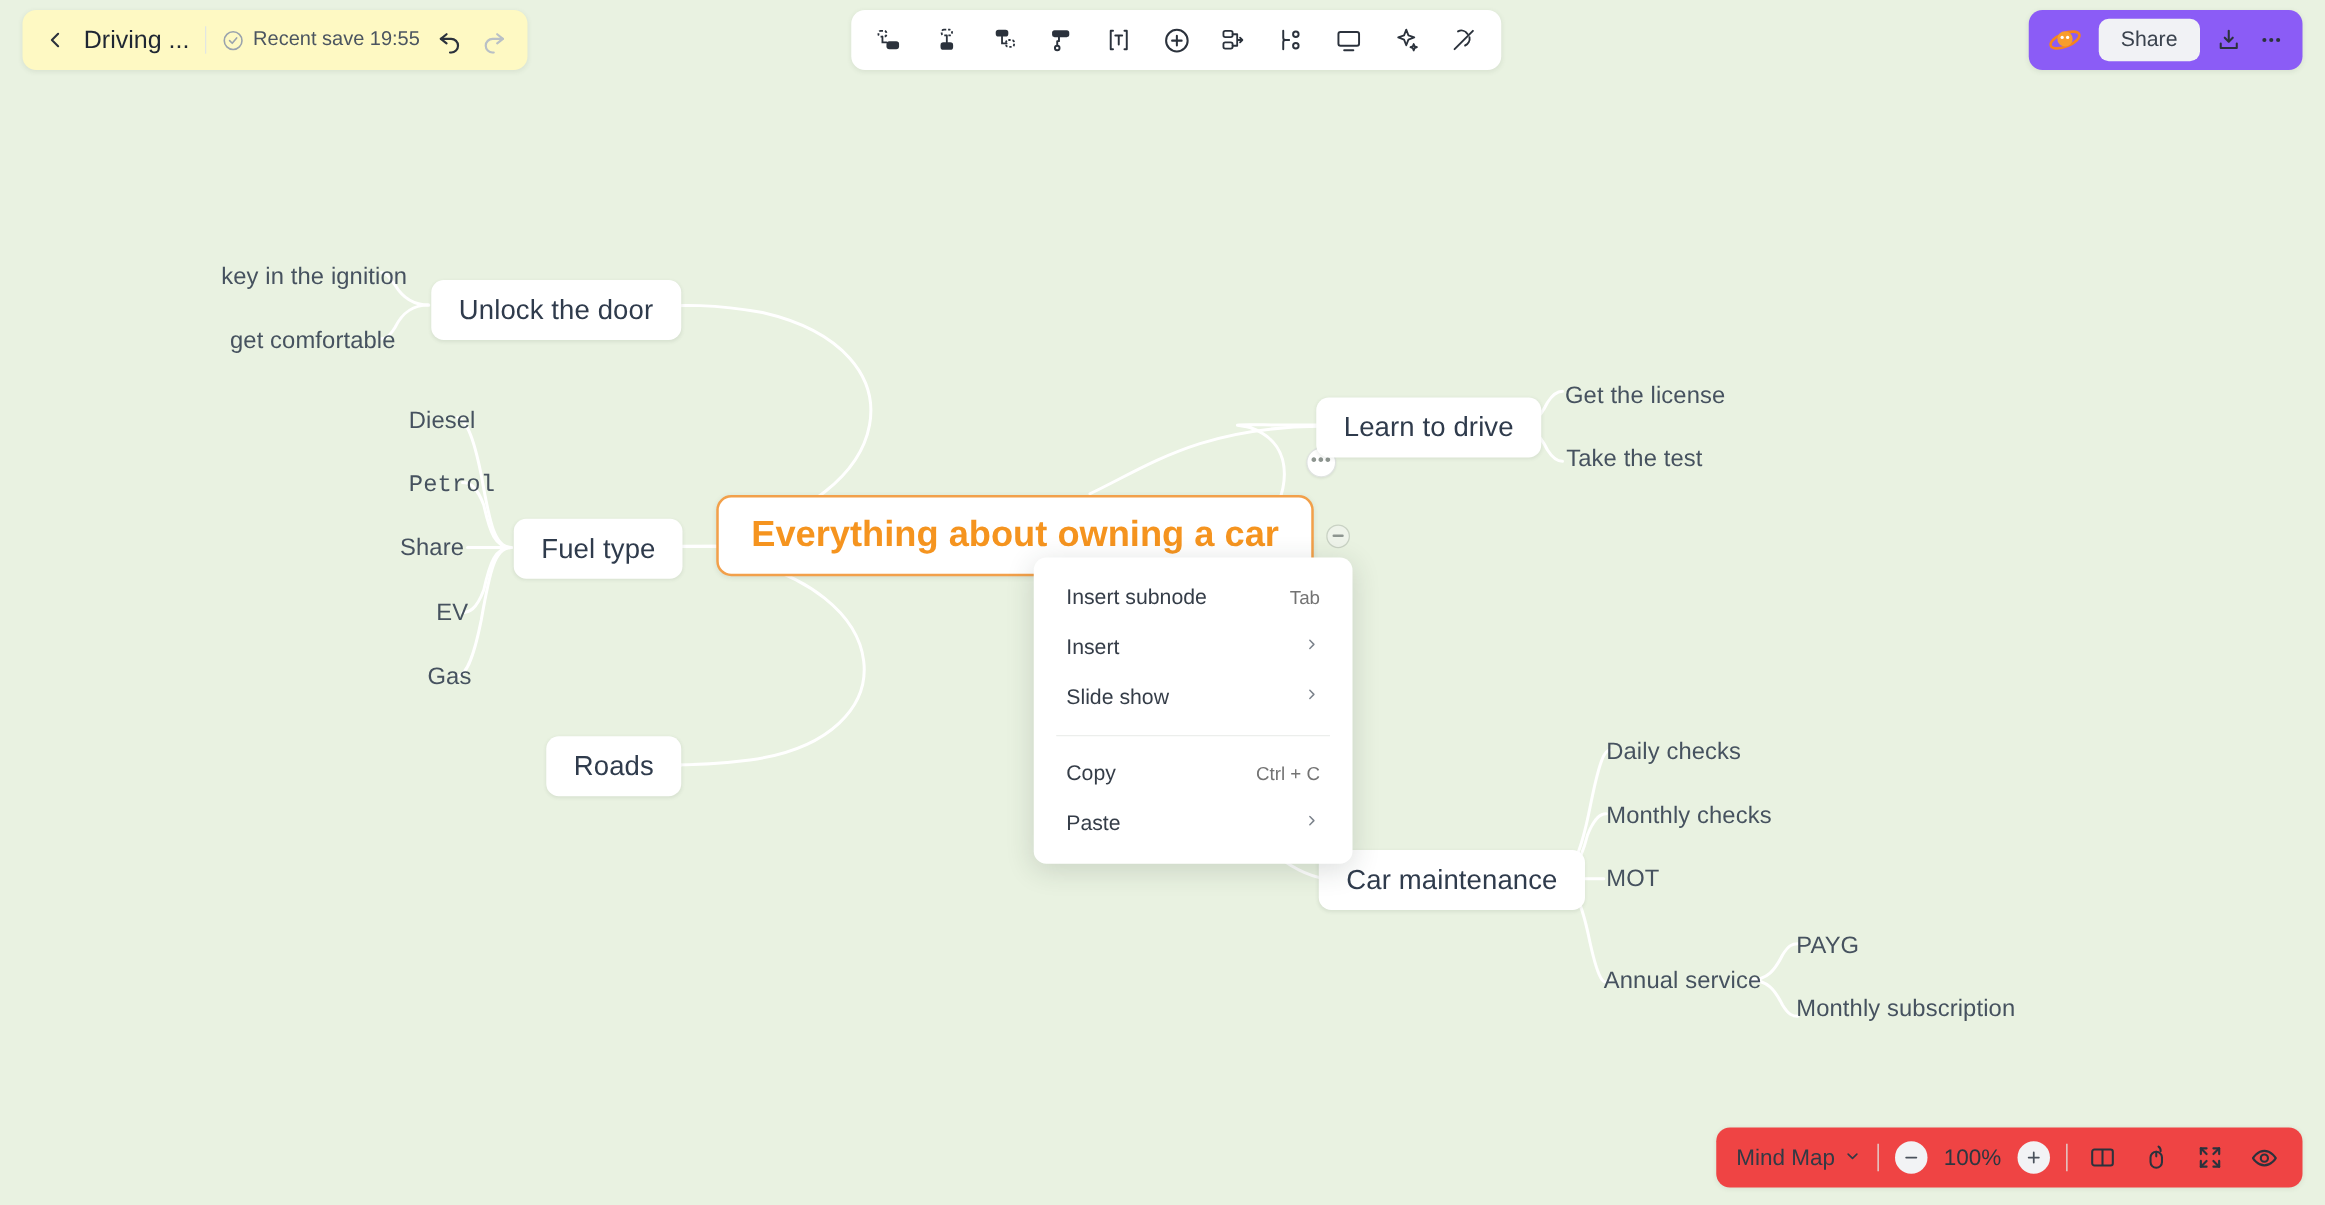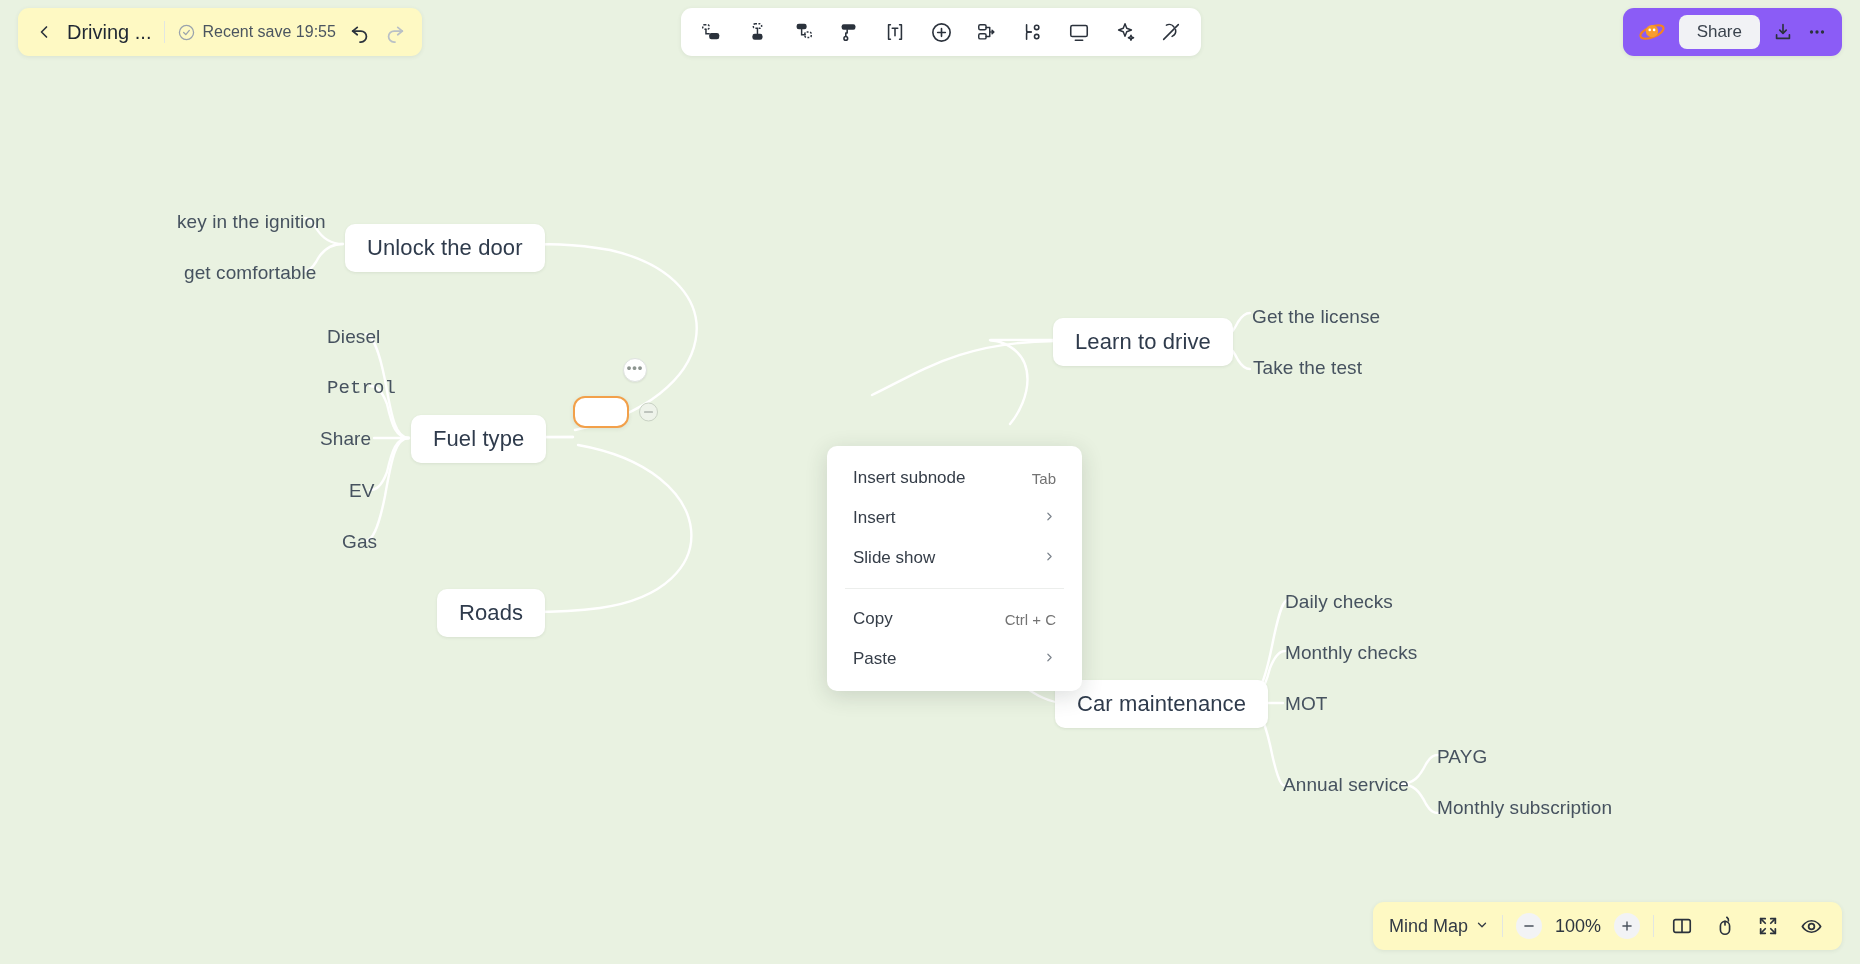--- a/index.html
+++ b/index.html
@@ -172,21 +172,21 @@
     font-size: 17px;
     color: #3a424d;
     cursor: pointer;
   }
 
   
   #bottombar {
     position: absolute;
     right: 18px; bottom: 14px;
     height: 48px;
-    background: #fef9c3;
+    background: #ef4444;
     border-radius: 11px;
     display: flex; align-items: center;
     padding: 0 16px;
     gap: 13px;
     box-shadow: 0 1px 4px rgba(60,80,60,.09);
   }
   #mode-select {
     display: flex; align-items: center; gap: 7px;
     font-size: 18px; color: #323a45;
     cursor: pointer;
@@ -272,20 +272,21 @@
       <path d="M1242 703 C 1256 703, 1264 692, 1270 668 C 1276 653, 1281 651, 1285 651"></path>
       <path d="M1242 703 C 1256 703, 1268 703, 1283 703"></path>
       <path d="M1242 703 C 1256 703, 1264 714, 1272 754 C 1280 790, 1284 787, 1288 784"></path>
 
       <path d="M1400 784 C 1414 784, 1420 776, 1426 764 C 1431 756, 1434 755, 1438 755"></path>
       <path d="M1400 784 C 1414 784, 1420 792, 1426 804 C 1431 812, 1434 813, 1438 813"></path>
     </g>
   </svg>
 
   <div id="node-root">
+    <span>Everything about owning a car</span>
     <div class="root-handle-menu">•••</div>
     <div class="root-handle-collapse"></div>
   </div>
 
   <div class="node" style="left:345px; top:224px;">
     <div class="node-box">Unlock the door</div>
   </div>
   <div class="node" style="left:175px; top:208px;">
     <div class="node-leaf">key in the ignition</div>
   </div>

